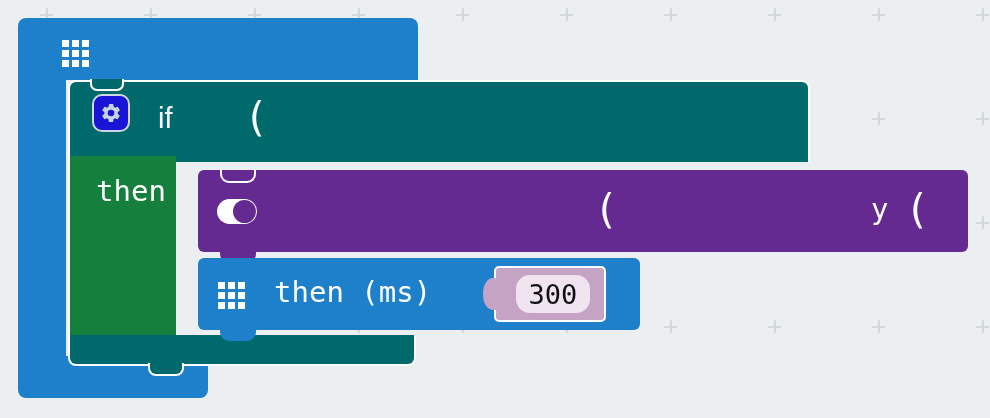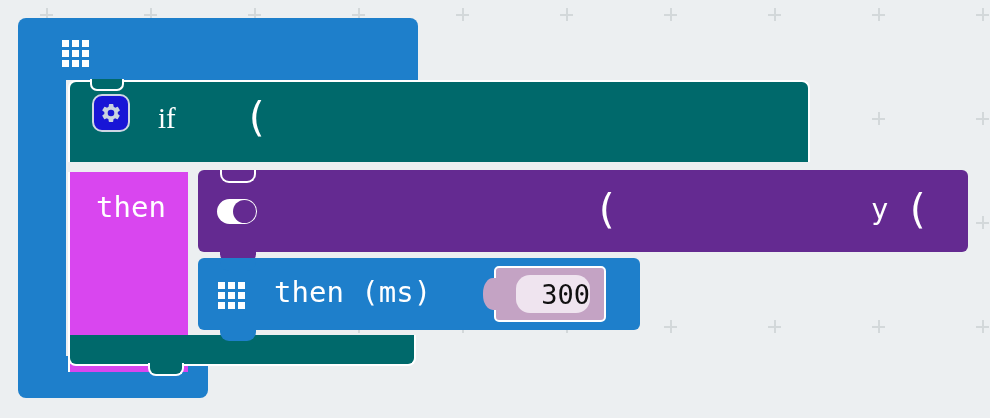--- a/index.html
+++ b/index.html
@@ -109,23 +109,23 @@
     position: absolute; left: 22px; top: -1px;
     width: 34px; height: 12px;
     background: #00696b;
     border-radius: 0 0 7px 7px;
     border: 2px solid #ffffff;
     border-top: none;
     box-sizing: border-box;
     z-index: 3;
   }
   #if-left {
-    position: absolute; left: 0; top: 92px;
-    width: 120px; height: 200px;
-    background: #d946ef;
+    position: absolute; left: 0; top: 76px;
+    width: 108px; height: 200px;
+    background: #15803d;
     border-left: 2px solid #ffffff;
     box-sizing: border-box;
   }
   #if-bottom {
     position: absolute; left: 0; top: 255px;
     width: 348px; height: 31px;
     background: #00696b;
     border-radius: 0 0 8px 8px;
     border: 2px solid #ffffff;
     border-top: none;
@@ -136,21 +136,21 @@
     width: 36px; height: 13px;
     background: #00696b;
     border-radius: 0 0 8px 8px;
     border: 2px solid #ffffff;
     border-top: none;
     box-sizing: border-box;
     z-index: 2;
   }
   #if-label {
     position: absolute; left: 90px; top: 22px;
-    font-family: Liberation Serif, serif;
+    font-family: Liberation Sans, sans-serif;
     font-size: 29px; color: #ffffff; text-align: right;
   }
   #then-label {
     position: absolute; left: 26px; top: 18px;
     font-family: "DejaVu Sans Mono", monospace;
     font-size: 29px; color: #ffffff;
   }
 
   
   #gear-button {
@@ -347,21 +347,21 @@
     border-radius: 5px;
     box-sizing: border-box;
     display: flex; align-items: center; justify-content: center;
     z-index: 6;
   }
   #num-field {
     background: #efe4ef;
     border-radius: 14px;
     height: 38px;
     min-width: 74px;
-    display: flex; align-items: center; justify-content: flex-end; margin-left: 6px;
+    display: flex; align-items: center; justify-content: center; margin-left: 6px;
   }
   #num-field .txt {
     font-family: "DejaVu Sans Mono", monospace;
     font-size: 27px; color: #101010; line-height: 1;
   }
   .tab.purple { background: #c4a3c4; left: -13px; width: 17px; height: 32px; }
 </style>
 </head>
 <body>
 

